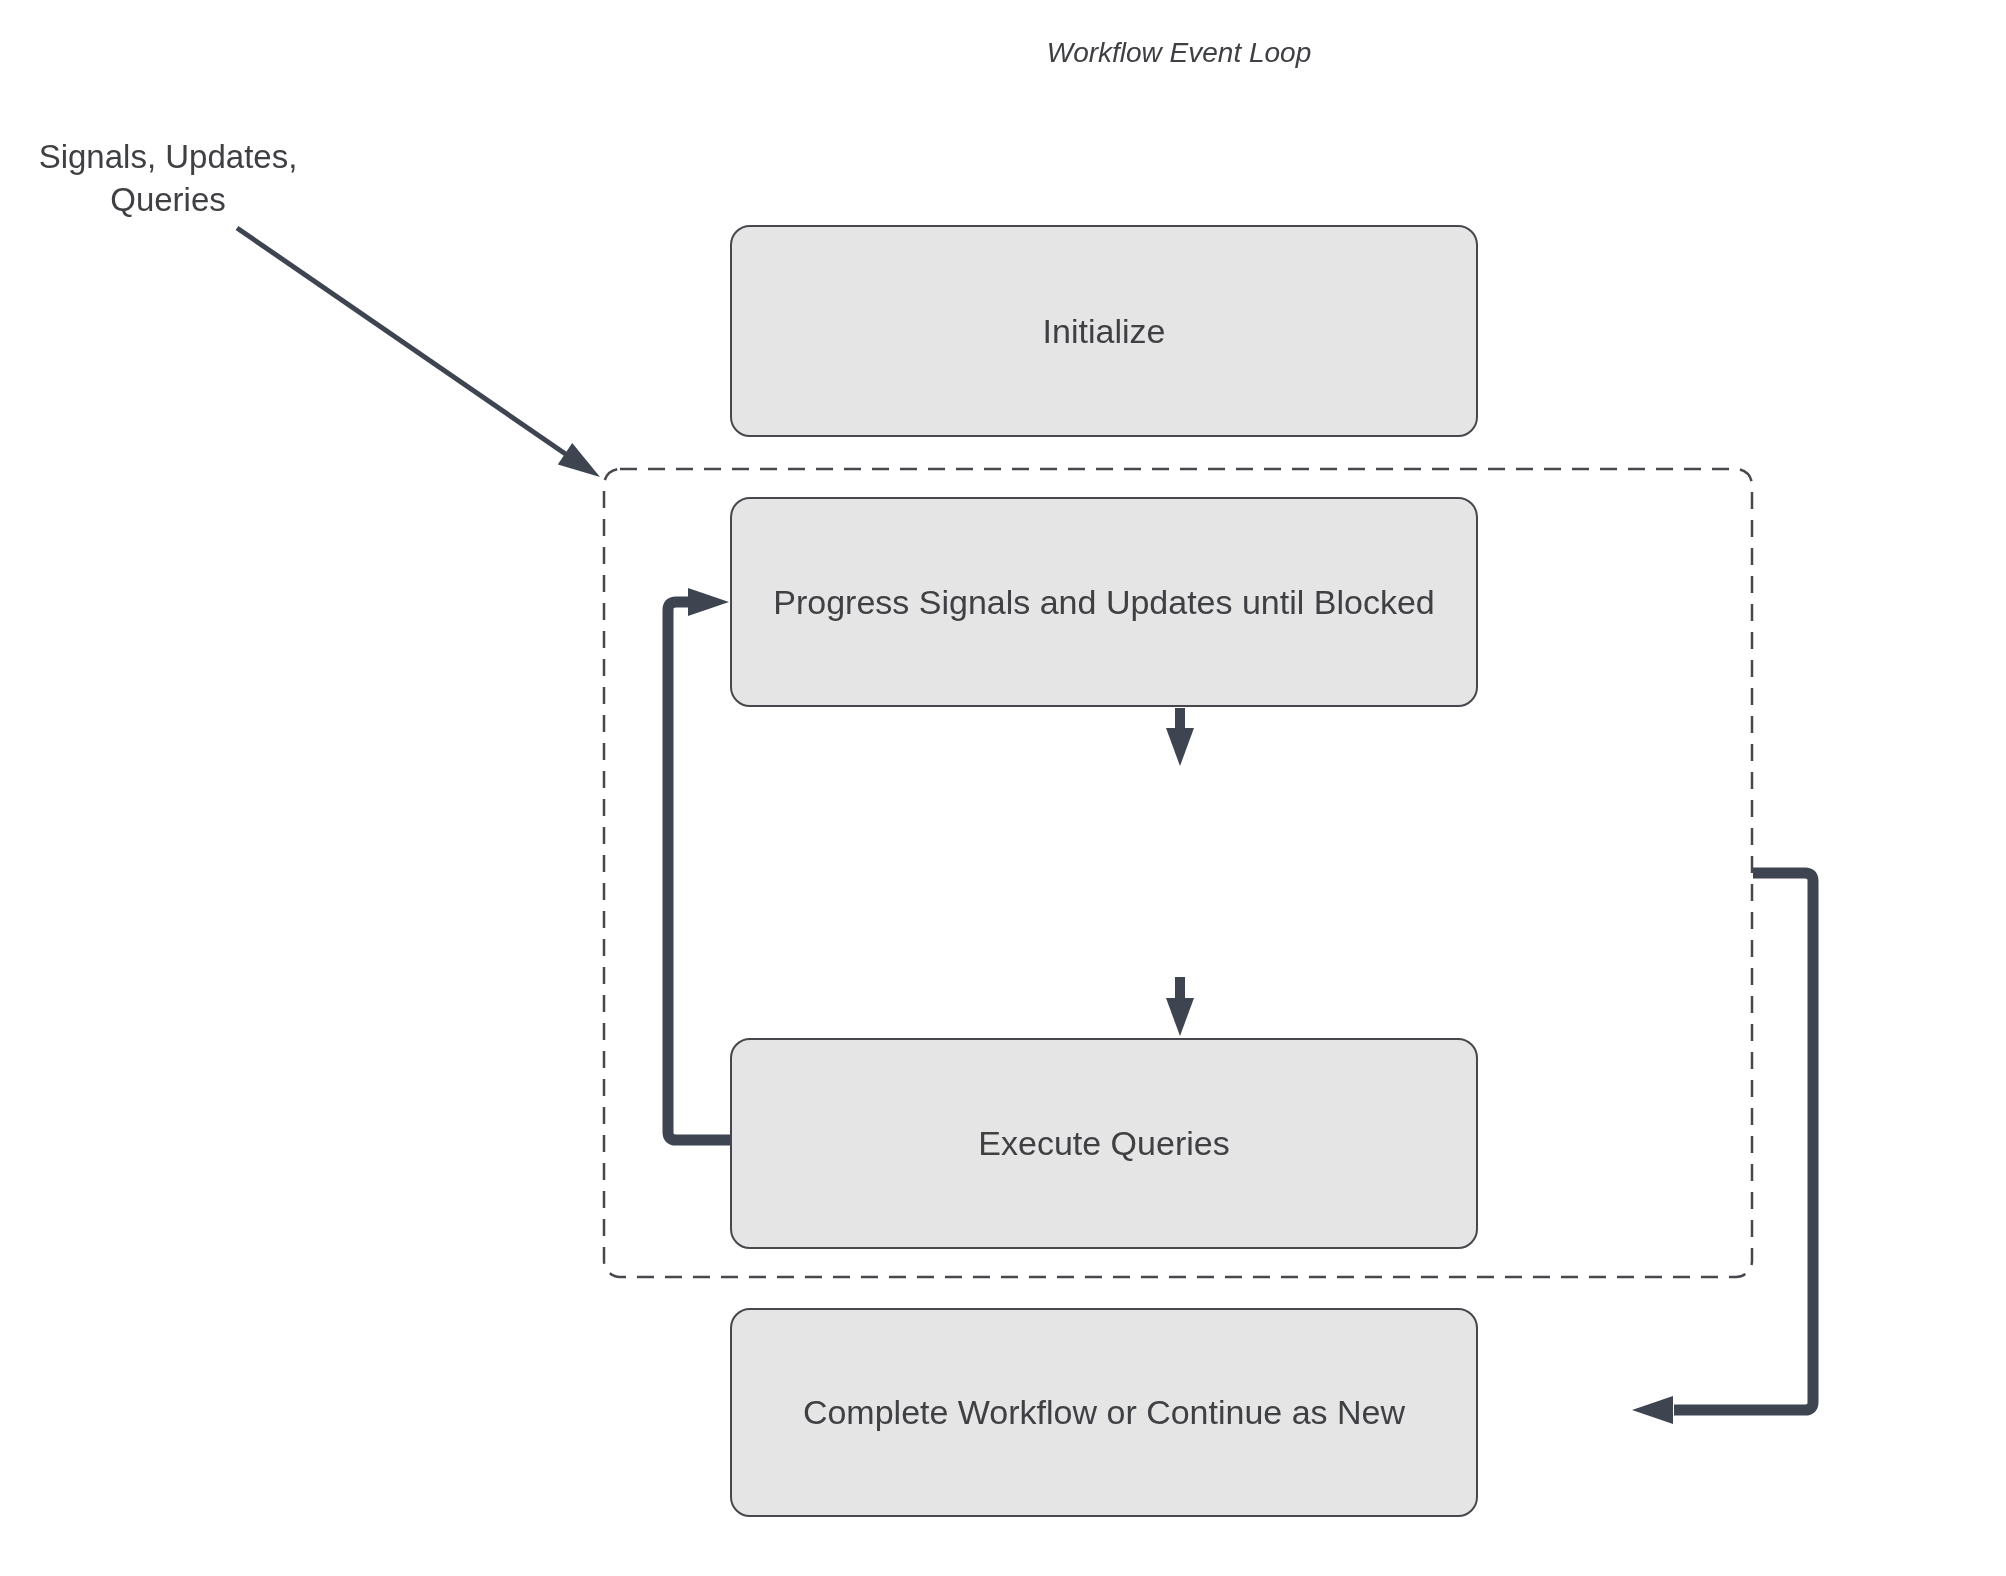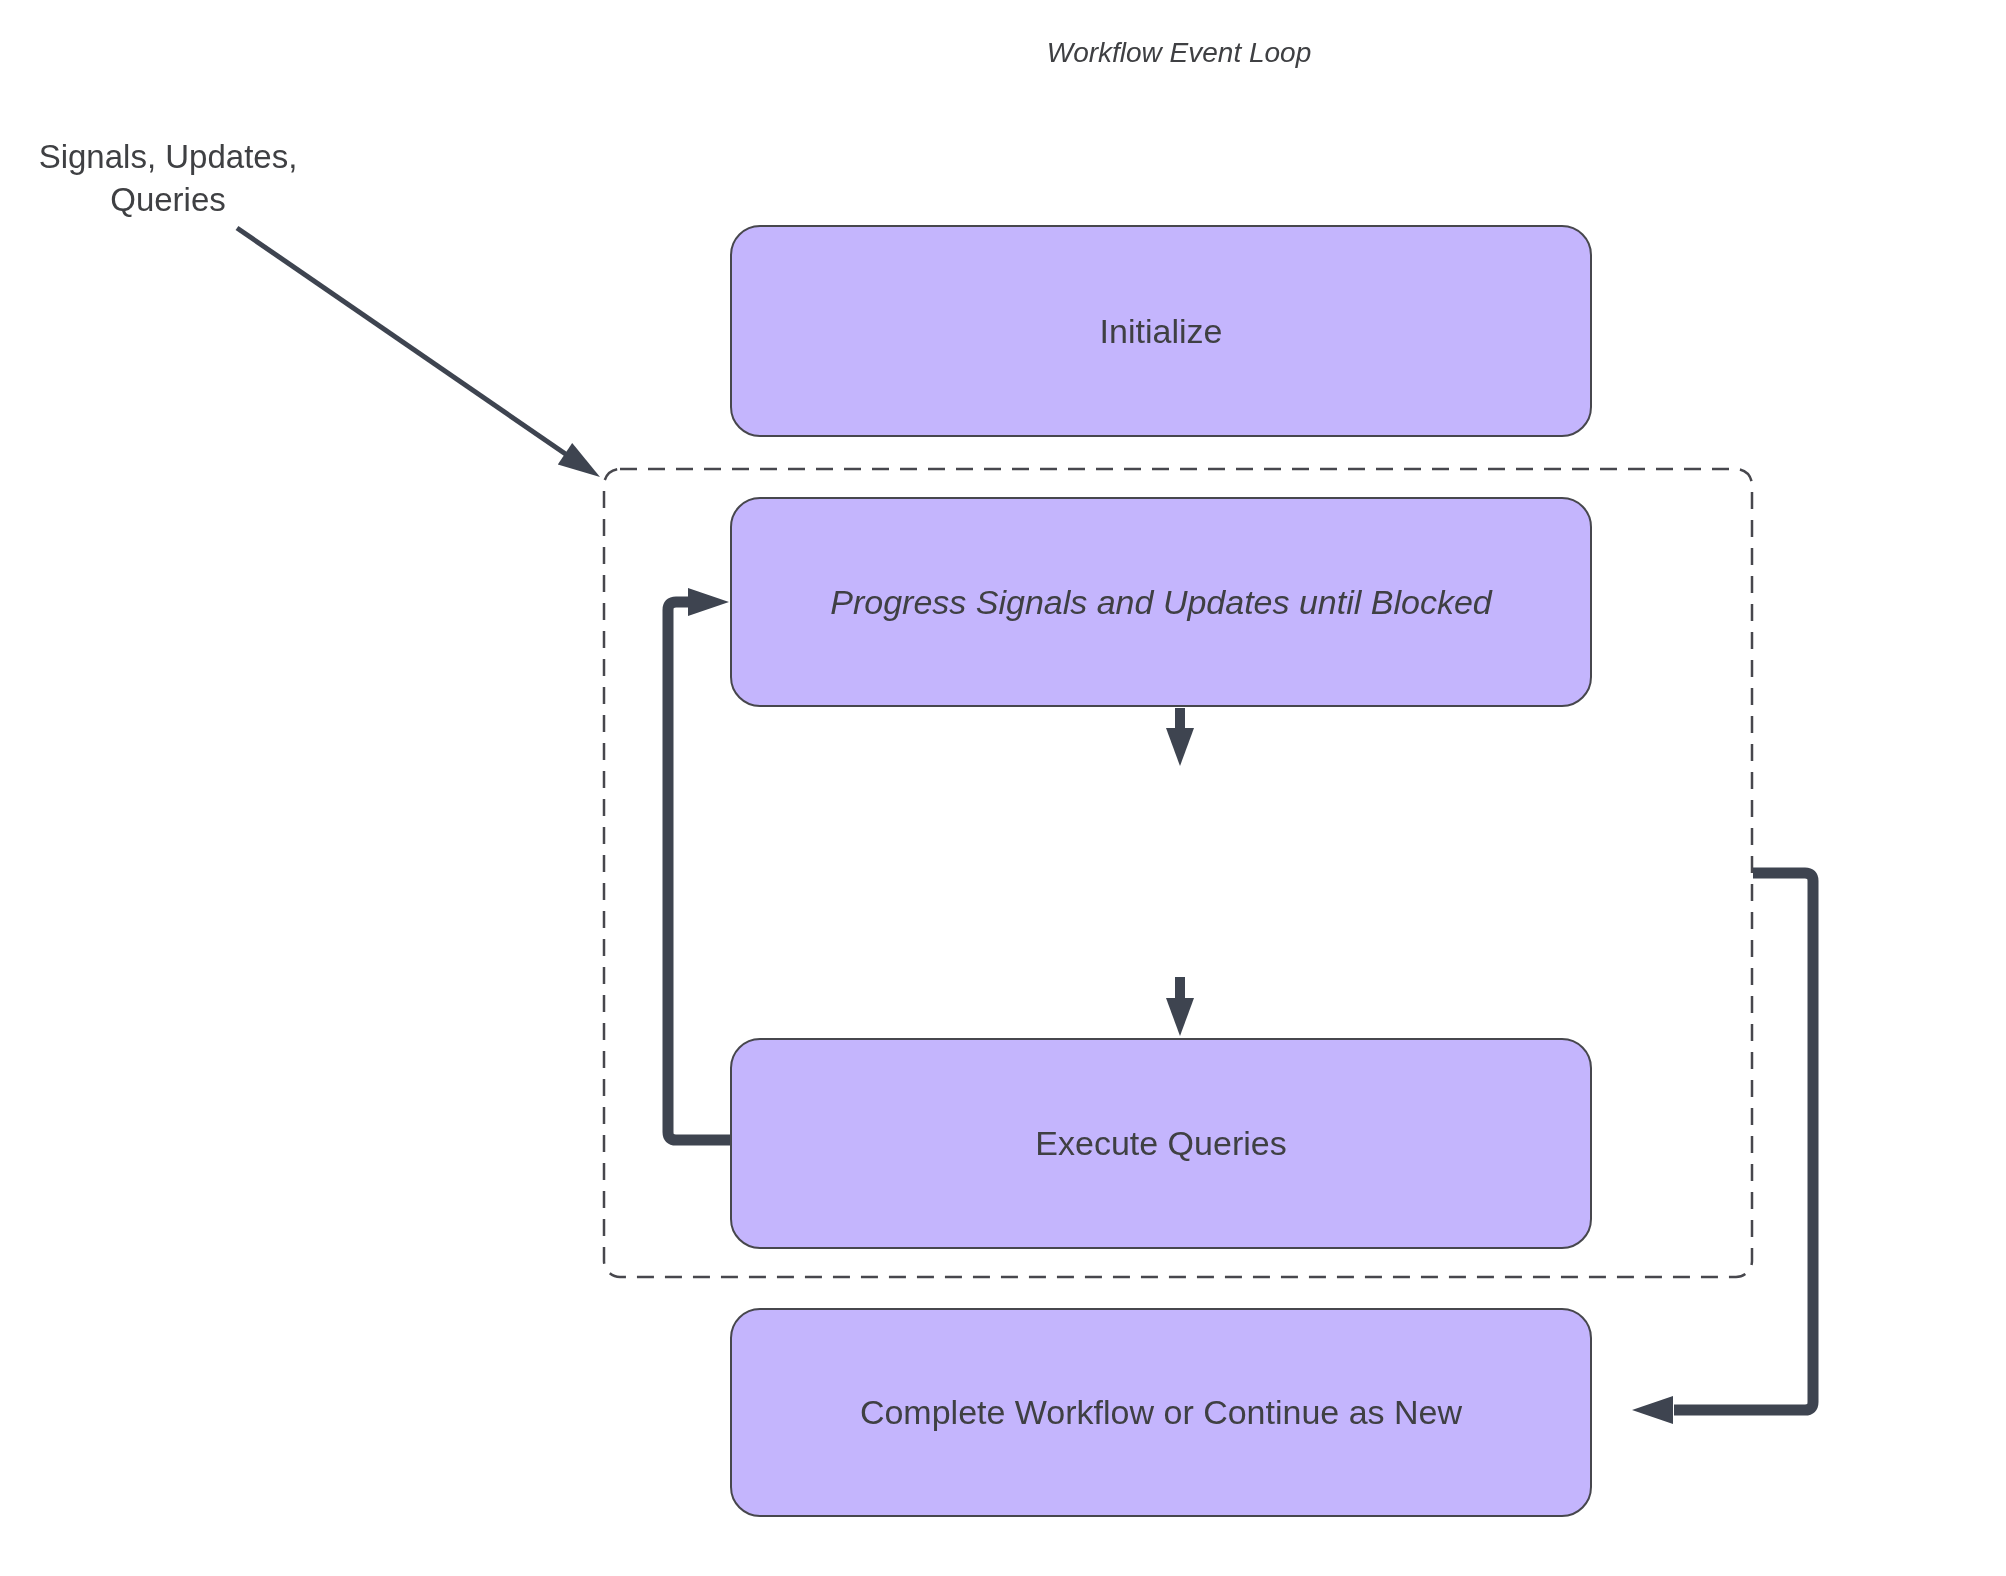--- a/index.html
+++ b/index.html
@@ -23,35 +23,35 @@
   .input-label{
     position:absolute;
     left:28px;top:135px;width:280px;
     text-align:center;
     font-size:33px;
     line-height:43px;
     color:#3f4043;
   }
   .node{
     position:absolute;
-    left:730px;width:862px;
+    left:730px;width:748px;
     box-sizing:border-box;
-    background:#c4b5fd;
+    background:#e5e5e5;
     border:2px solid #47474d;
-    border-radius:30px;
+    border-radius:20px;
     display:flex;
     align-items:center;
     justify-content:center;
     font-size:34px;
     color:#3f4043;
     z-index:2;
     text-align:center;
   }
   .node-initialize{top:225px;height:212px;}
-  .node-progress-signals{top:497px;height:210px;font-style:italic;}
+  .node-progress-signals{top:497px;height:210px;}
   .node-progress-workflow{top:768px;height:208px;}
   .node-execute-queries{top:1038px;height:211px;}
   .node-complete{top:1308px;height:209px;}
   svg.layer{position:absolute;left:0;top:0;z-index:3;}
   svg.bg-layer{position:absolute;left:0;top:0;z-index:1;}
 </style>
 </head>
 <body>
 
 <div id="canvas">

